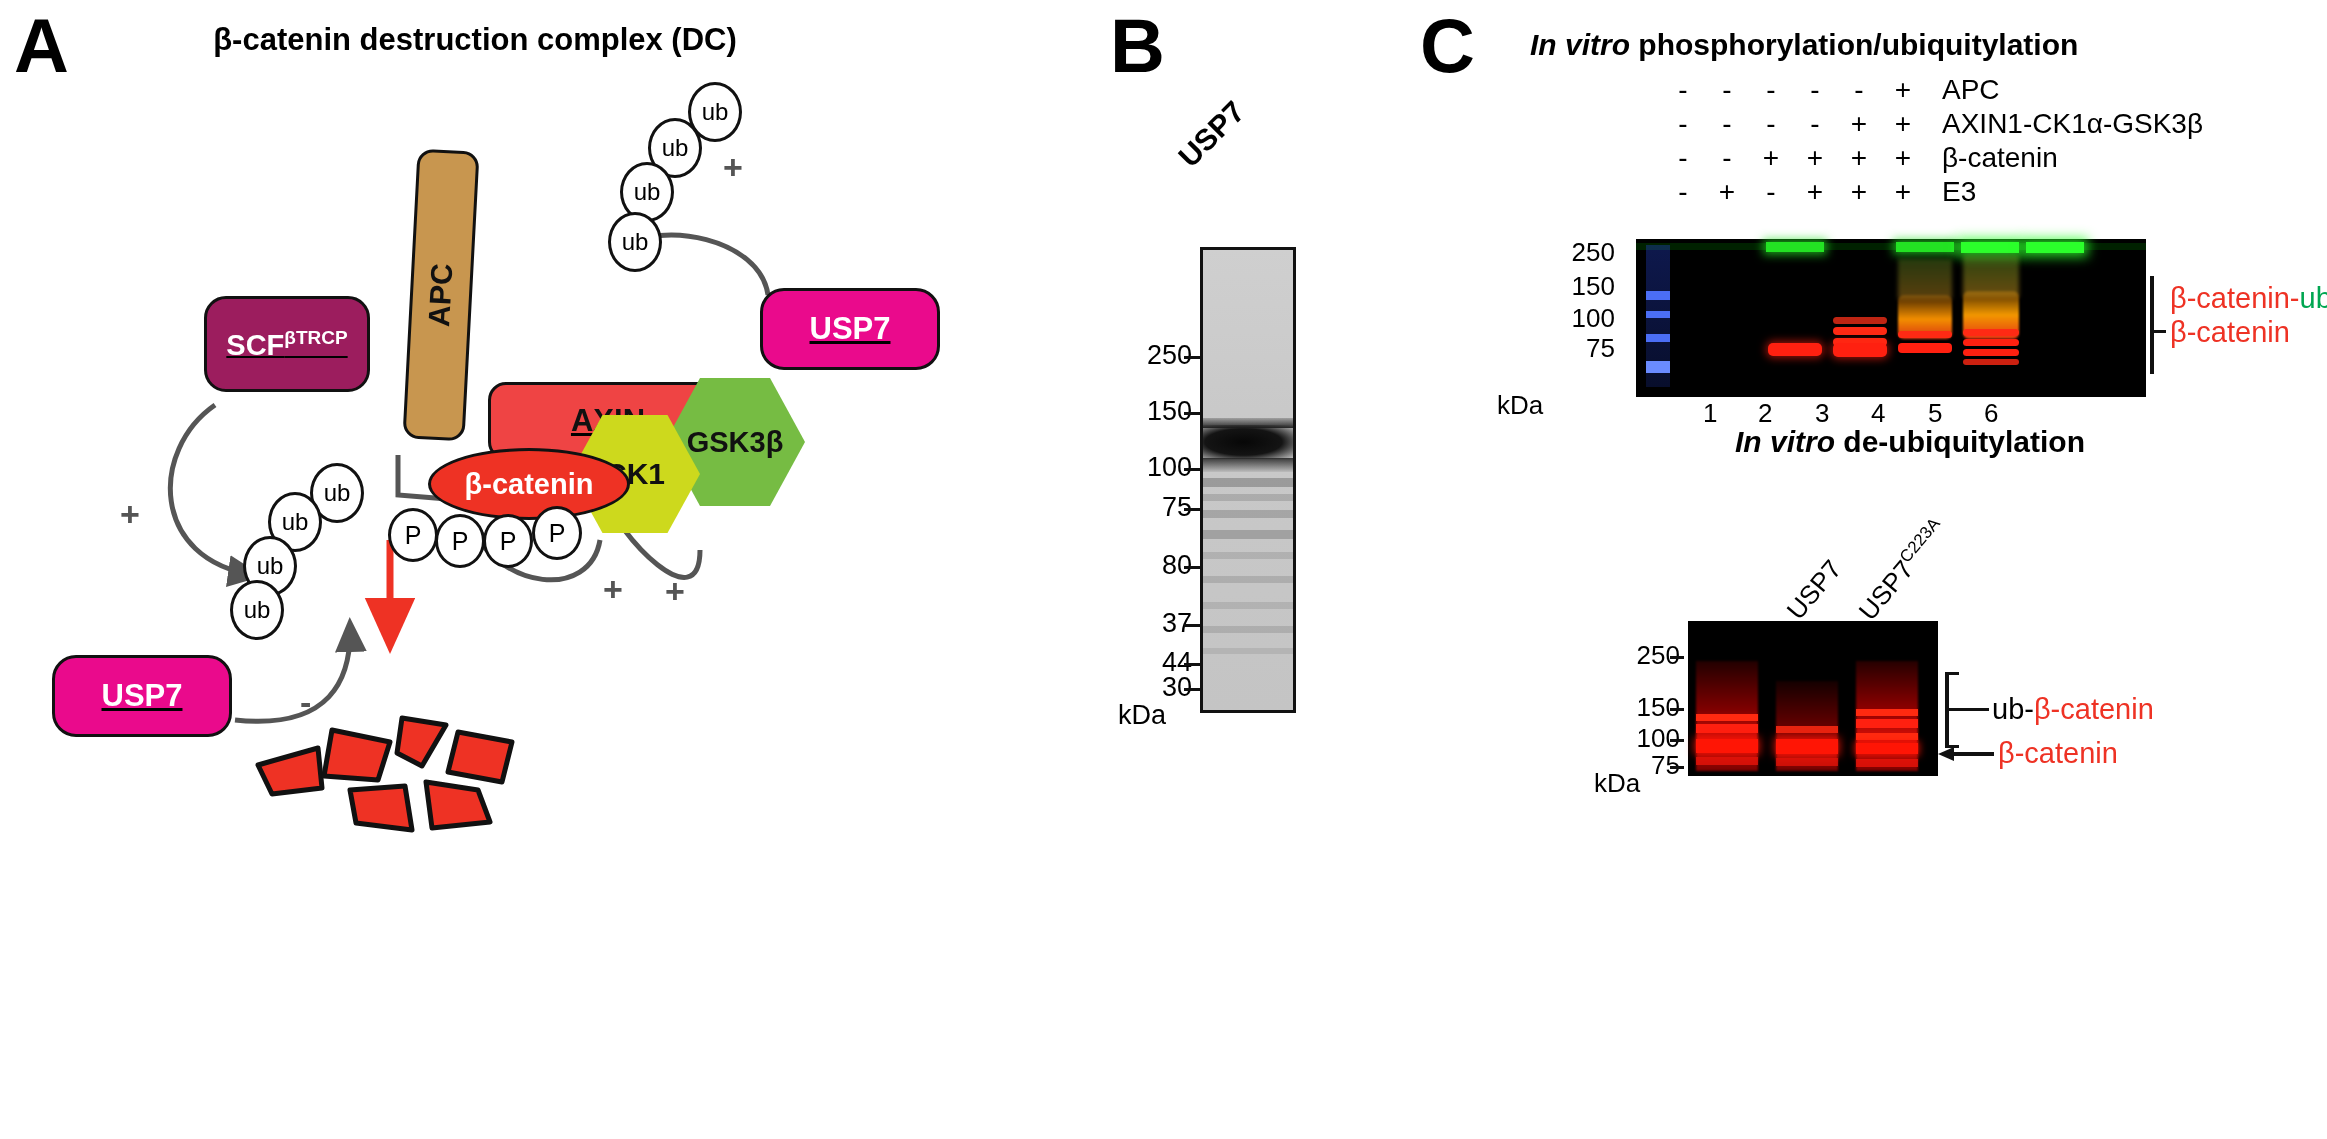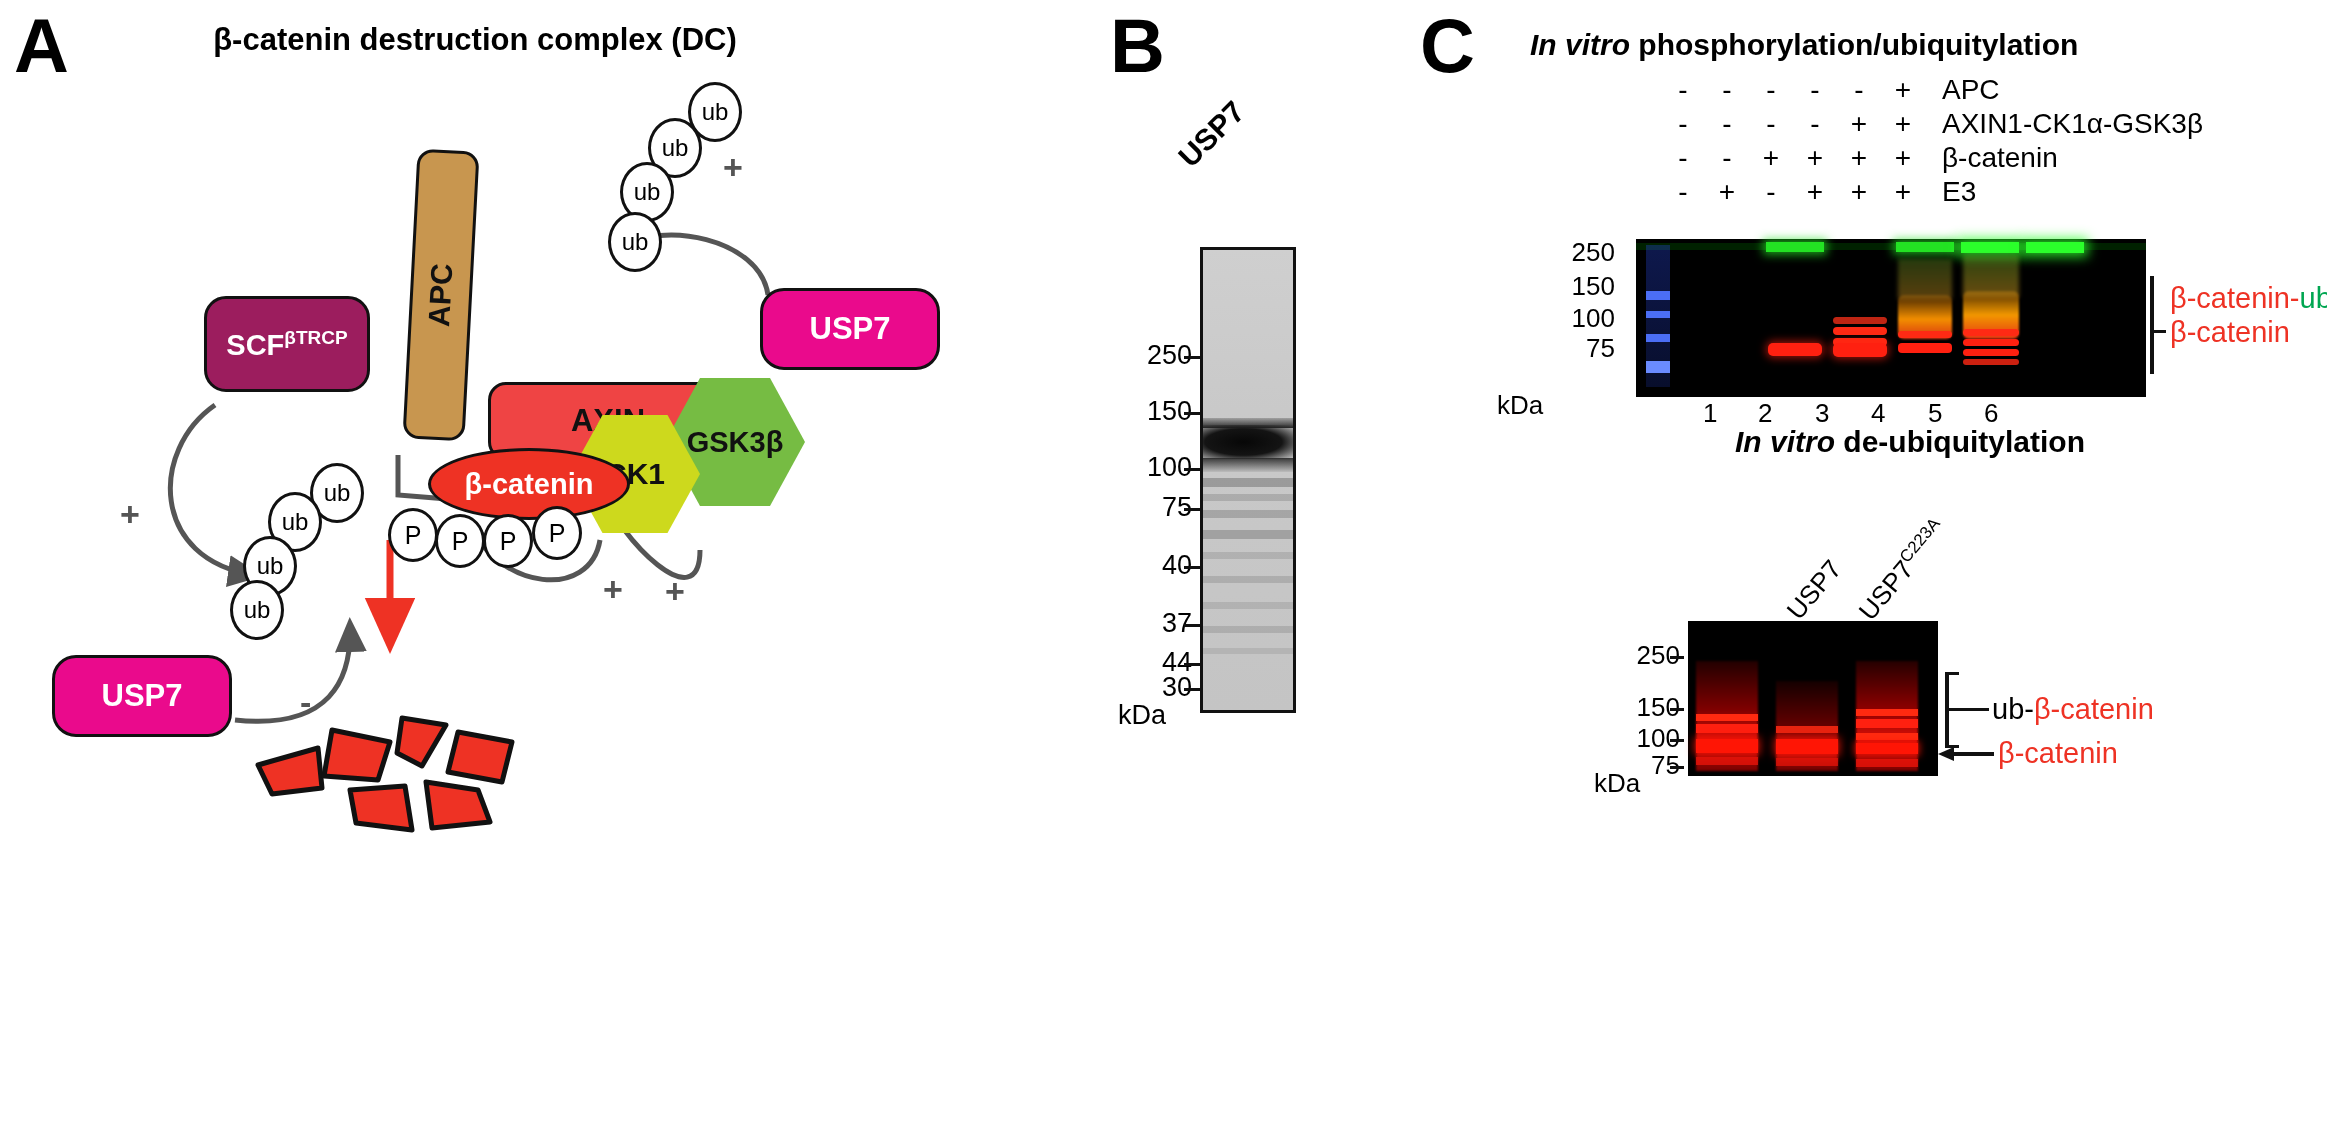--- a/index.html
+++ b/index.html
@@ -9,21 +9,21 @@
   .panel-letter{font-weight:bold;font-size:76px;line-height:1;letter-spacing:-1px;}
 
   
   #panelA{left:0;top:0;width:1120px;height:1139px;}
   #panelA-title{left:165px;top:22px;width:620px;text-align:center;
       font-weight:bold;font-size:31px;}
   #dc-svg{left:0px;top:120px;}
 
   .node{position:absolute;display:flex;align-items:center;justify-content:center;
         border:3.5px solid #111;box-sizing:border-box;font-weight:bold;}
-  .node.round{border-radius:22px;}
+  .node.round{border-radius:22px;text-decoration:underline;}
   .lbl-b{color:#111;}
 
   #n-apc{left:410px;top:150px;width:62px;height:290px;background:#c8964f;
          border-radius:16px;transform:rotate(3deg);}
   #n-apc span{transform:rotate(-90deg);font-size:30px;white-space:nowrap;}
   #n-apc2{left:455px;top:148px;width:52px;height:255px;background:#f6c486;
           border-radius:16px;transform:rotate(6deg);z-index:-1;}
   #n-apc3{left:493px;top:150px;width:52px;height:250px;background:#fff;
           border-radius:16px;transform:rotate(10deg);z-index:-2;}
 
@@ -259,21 +259,21 @@
 
   <div class="abs" style="left:1100px;top:396px;width:92px;text-align:right;font-size:27px;">150</div>
   <div class="abs" style="left:1184px;top:412px;width:16px;height:3px;background:#111;"></div>
 
   <div class="abs" style="left:1100px;top:452px;width:92px;text-align:right;font-size:27px;">100</div>
   <div class="abs" style="left:1184px;top:468px;width:16px;height:3px;background:#111;"></div>
 
   <div class="abs" style="left:1100px;top:492px;width:92px;text-align:right;font-size:27px;">75</div>
   <div class="abs" style="left:1184px;top:508px;width:16px;height:3px;background:#111;"></div>
 
-  <div class="abs" style="left:1100px;top:550px;width:92px;text-align:right;font-size:27px;">40</div>
+  <div class="abs" style="left:1100px;top:550px;width:92px;text-align:right;font-size:27px;">80</div>
   <div class="abs" style="left:1184px;top:566px;width:16px;height:3px;background:#111;"></div>
 
   <div class="abs" style="left:1100px;top:608px;width:92px;text-align:right;font-size:27px;">37</div>
   <div class="abs" style="left:1184px;top:624px;width:16px;height:3px;background:#111;"></div>
 
   <div class="abs" style="left:1100px;top:647px;width:92px;text-align:right;font-size:27px;">44</div>
   <div class="abs" style="left:1184px;top:663px;width:16px;height:3px;background:#111;"></div>
 
   <div class="abs" style="left:1100px;top:672px;width:92px;text-align:right;font-size:27px;">30</div>
   <div class="abs" style="left:1184px;top:688px;width:16px;height:3px;background:#111;"></div>

